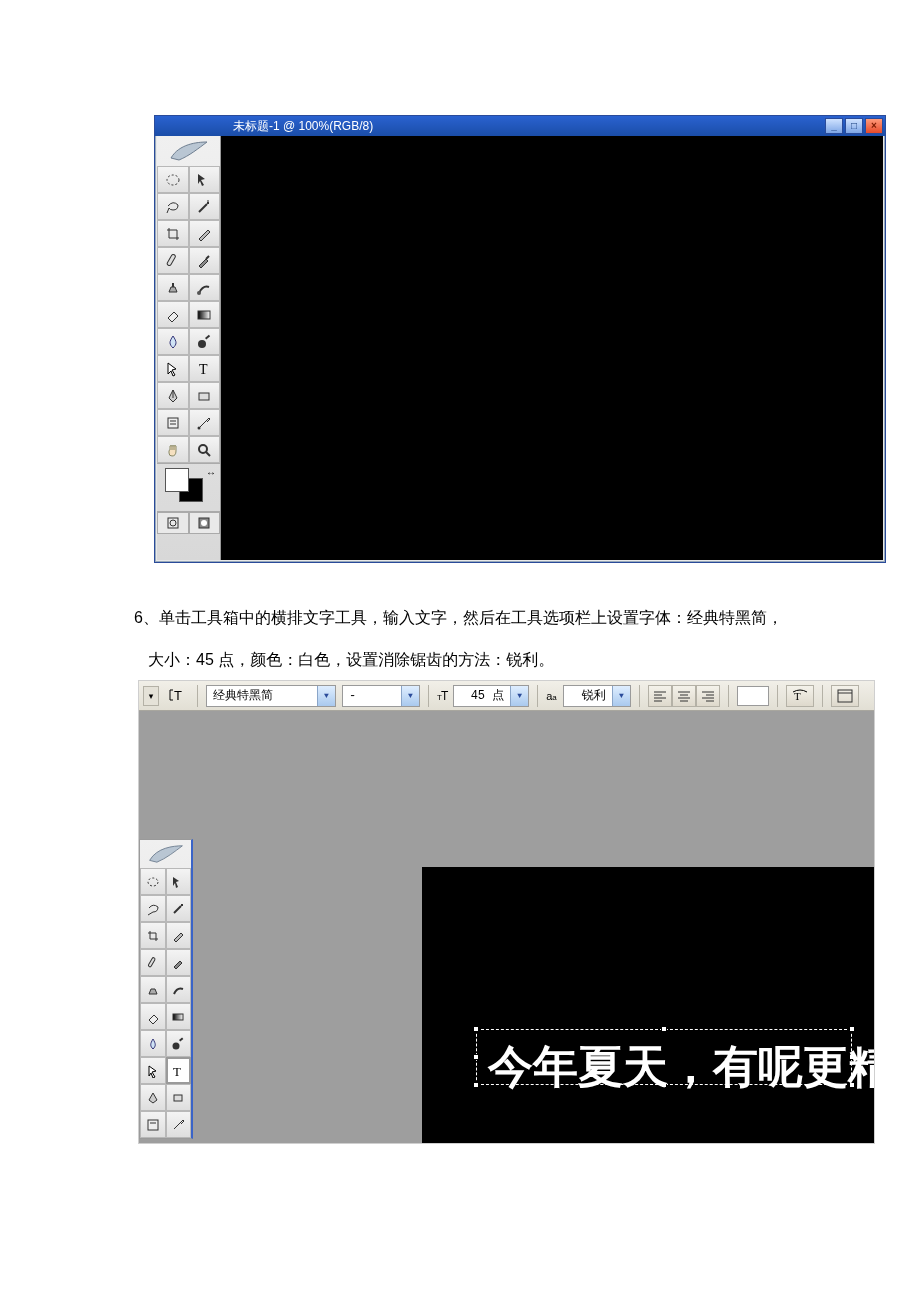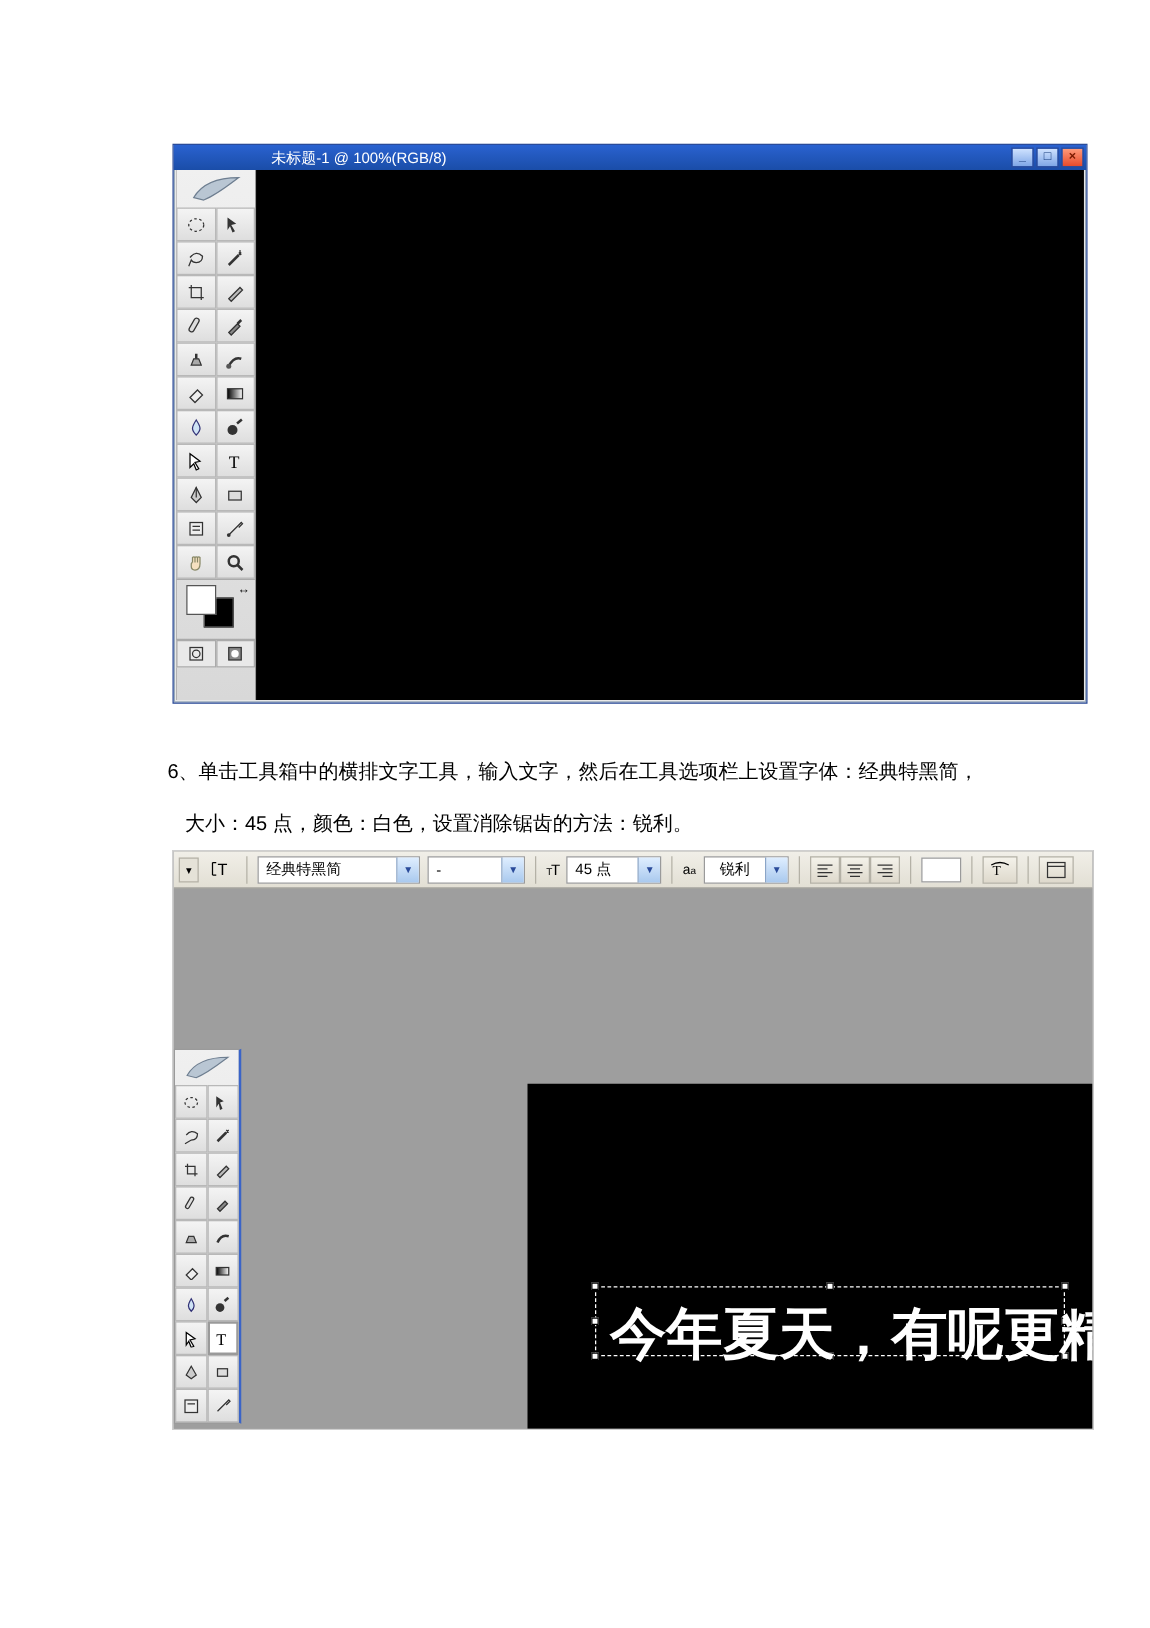--- a/index.html
+++ b/index.html
@@ -11,21 +11,21 @@
     font-family: "Microsoft YaHei","PingFang SC",sans-serif;
     color:#000;
     font-size:16px;
     position:relative;
   }
   .page { position:absolute; left:0; top:0; width:920px; }
 
   
   .ps-window {
     position:absolute;
-    left:138px; top:115px;
+    left:154px; top:115px;
     width:732px; height:448px;
     background:#e8e8e8;
     border:1px solid #2a4b9a;
     box-shadow:0 0 0 1px #9ab inset;
   }
   .ps-titlebar {
     height:20px;
     background:linear-gradient(#2a62d0,#1a4da8);
     color:#fff;
     font-size:12px;
@@ -91,21 +91,21 @@
     background:linear-gradient(#f1efe8,#e2dfd4);
     border-bottom:1px solid #a8a69e;
     display:flex; align-items:center;
     gap:6px; padding:0 4px;
     font-size:12px;
   }
   .opt-drop { width:16px; height:20px; background:#e5e2d8; border:1px solid #b4b1a6; display:flex; align-items:center; justify-content:center; font-size:9px; }
   .opt-glyph { width:24px; height:22px; display:flex; align-items:center; justify-content:center; font-size:14px; border:1px solid transparent; }
   .opt-select {
     display:flex; align-items:center; height:22px;
-    background:#fff; border:1px solid #9a9a9a;
+    background:#fff; border:1px solid #9a9a9a;font-family:Liberation Mono, monospace;
   }
   .opt-select .txt { padding:0 6px; font-size:12px; min-width:20px; text-align:center; }
   .opt-select .knob {
     width:18px; height:20px;
     background:linear-gradient(#dfeeff,#a9c9ee);
     border-left:1px solid #8aa5c8;
     display:flex; align-items:center; justify-content:center; font-size:8px; color:#2a4b9a;
   }
   .opt-sep { width:1px; height:22px; background:#b4b1a6; margin:0 2px; }
   .opt-align { display:flex; }
@@ -351,27 +351,27 @@
       </div>
       <div class="opt-select" style="width:78px">
         <span class="txt" style="flex:1;text-align:left">-</span>
         <span class="knob">▼</span>
       </div>
       <div class="opt-sep"></div>
       <span style="font-size:10px;letter-spacing:-1px">
         <span style="font-size:8px">T</span><span style="font-size:12px">T</span>
       </span>
       <div class="opt-select" style="width:76px">
-        <span class="txt" style="flex:1;text-align:left">45 点</span>
+        <span class="txt" style="flex:1;text-align:right">45 点</span>
         <span class="knob">▼</span>
       </div>
       <div class="opt-sep"></div>
       <span style="font-size:11px">a<span style="font-size:8px">a</span></span>
       <div class="opt-select" style="width:68px">
-        <span class="txt" style="flex:1;text-align:center">锐利</span>
+        <span class="txt" style="flex:1;text-align:right">锐利</span>
         <span class="knob">▼</span>
       </div>
       <div class="opt-sep"></div>
       <div class="opt-align">
         <div class="opt-btn">
             <svg width="14" height="12">
               <line x1="1" y1="2" x2="13" y2="2" stroke="#333"></line>
               <line x1="1" y1="5" x2="9" y2="5" stroke="#333"></line>
               <line x1="1" y1="8" x2="13" y2="8" stroke="#333"></line>
               <line x1="1" y1="11" x2="9" y2="11" stroke="#333"></line>

